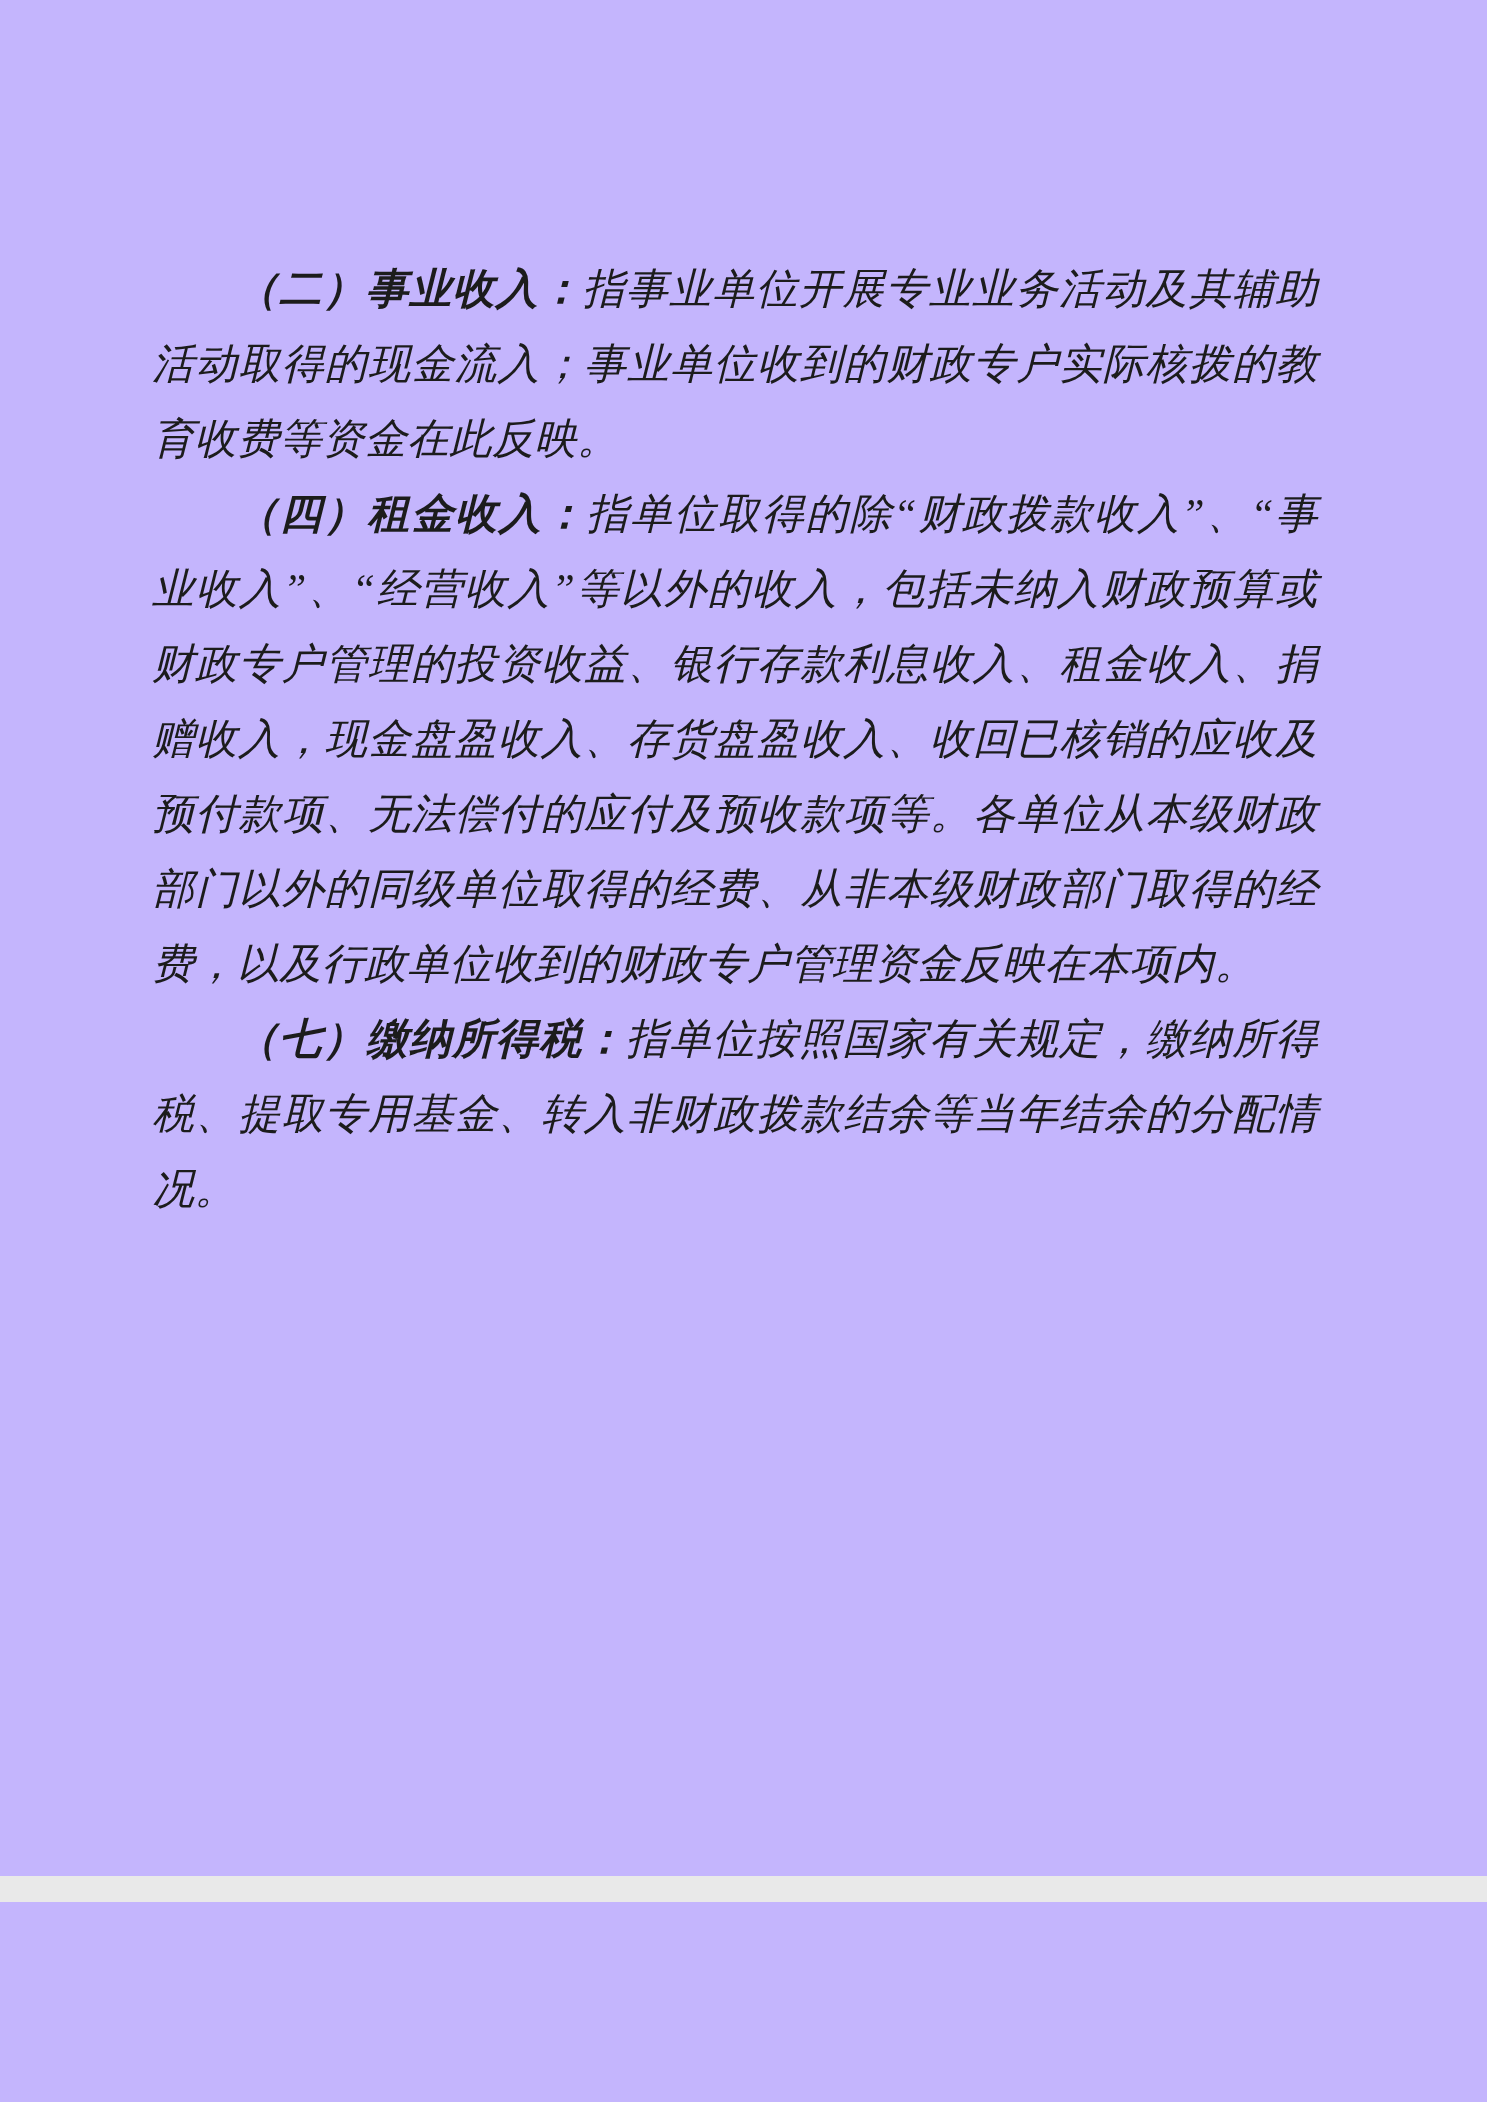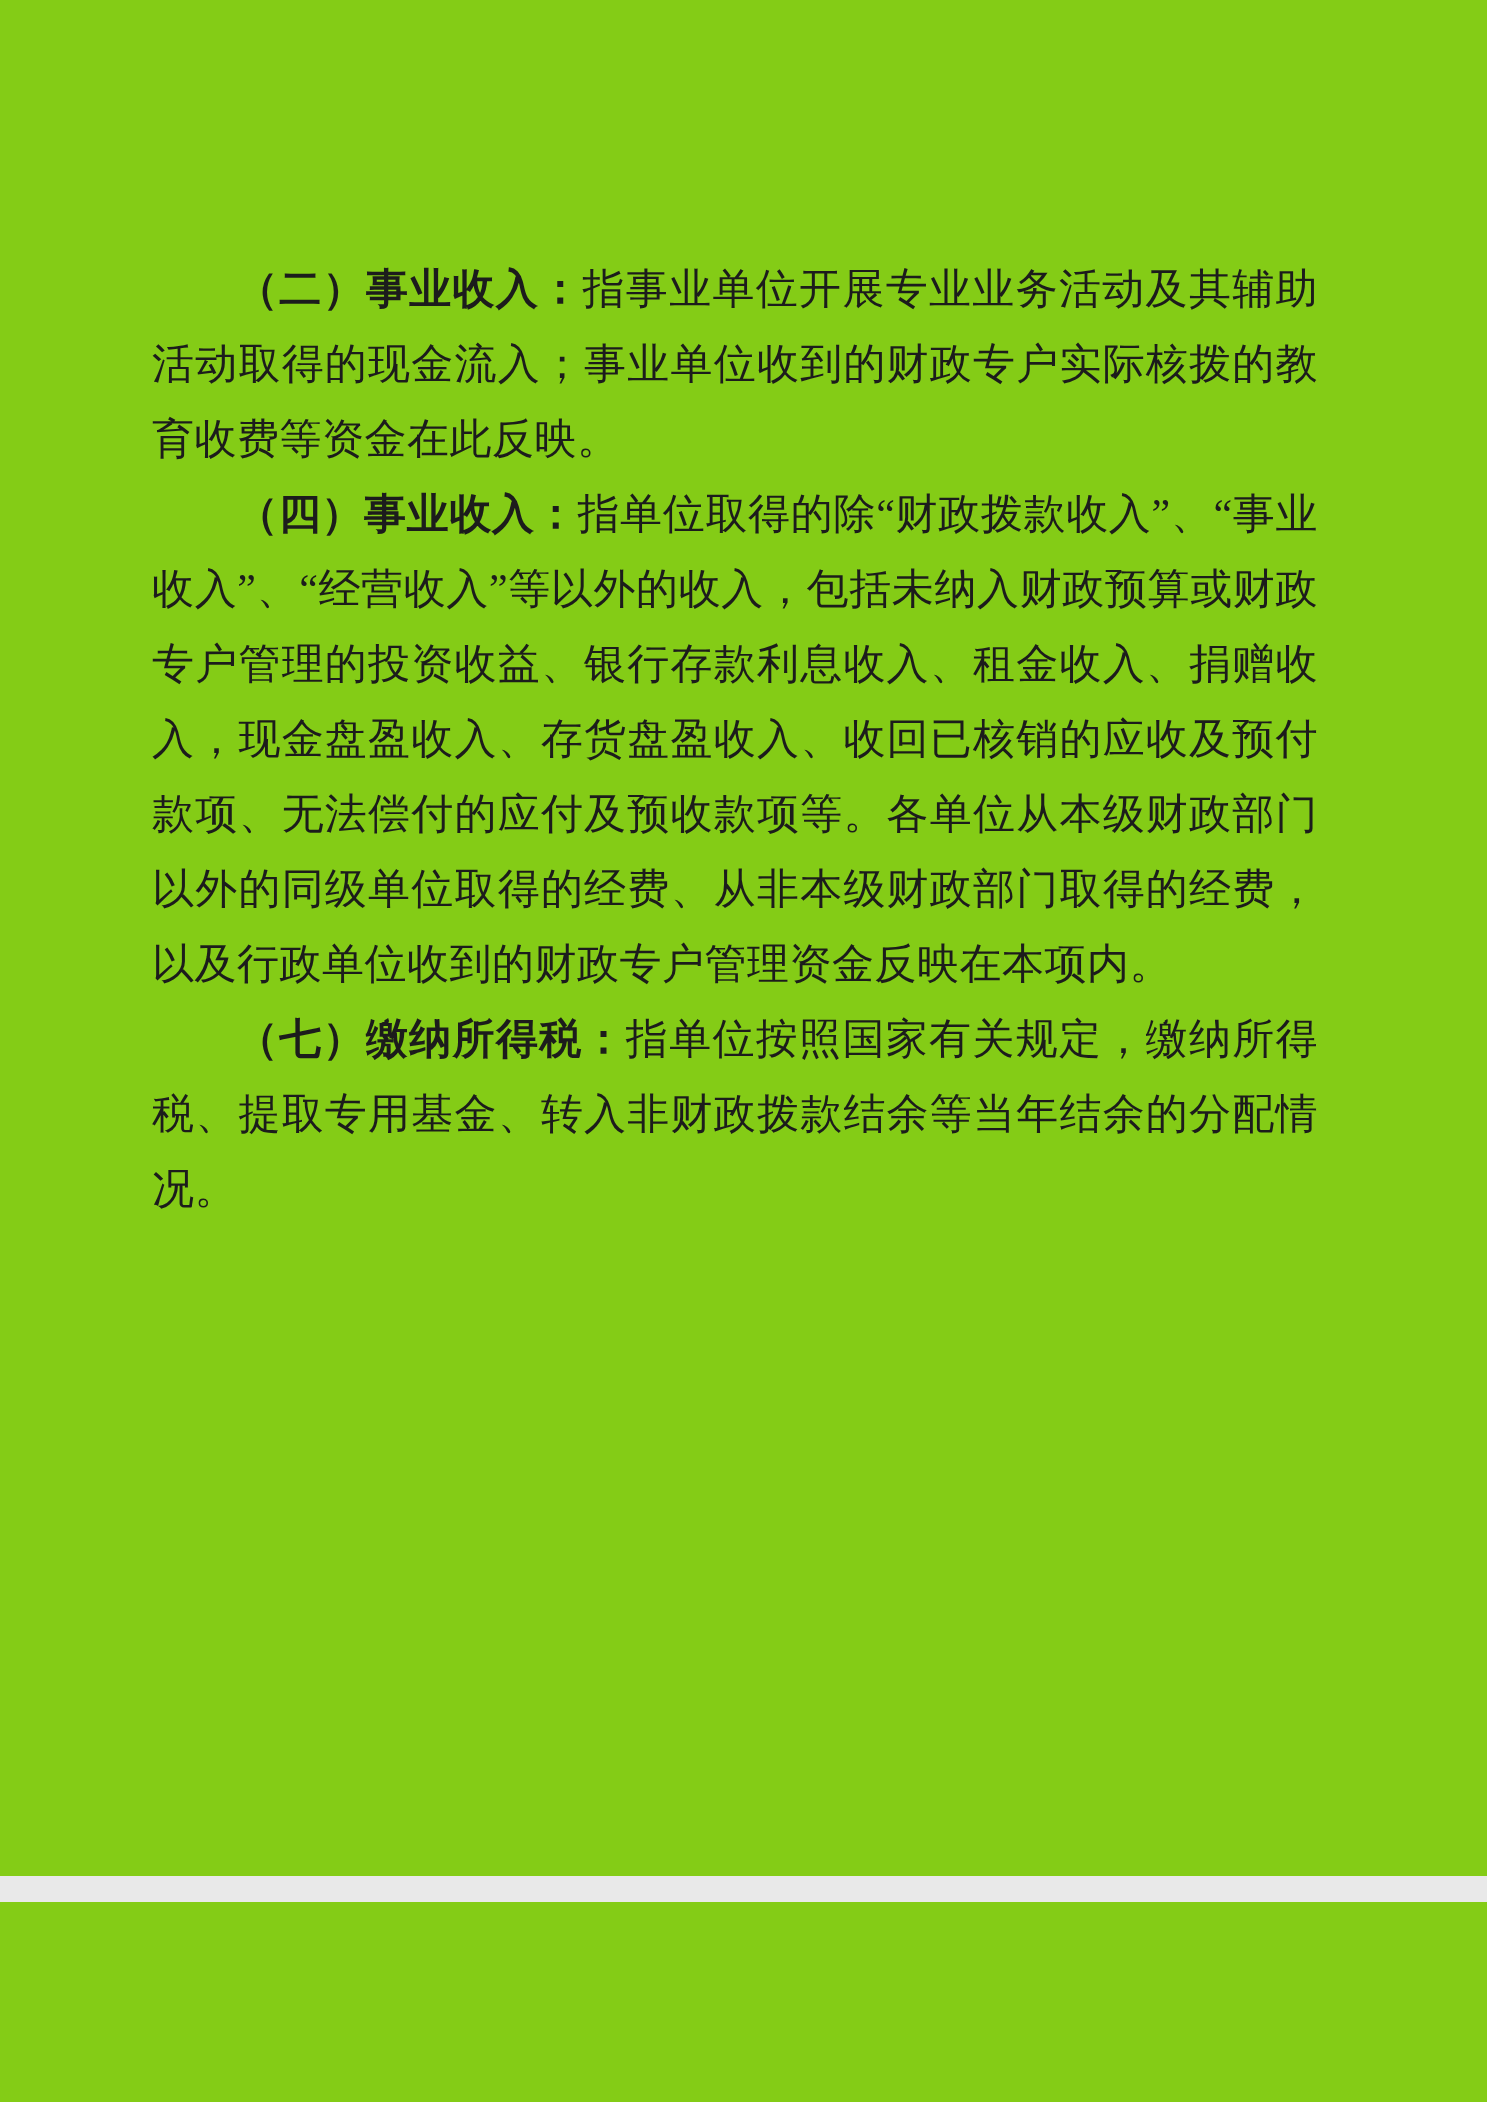--- a/index.html
+++ b/index.html
@@ -38,27 +38,27 @@
     position: absolute;
     left: 0;
     top: 1876px;
     width: 1487px;
     height: 26px;
   }
 </style>
 </head>
 <body>
 
-<div class="page" style="background: #84cc16;">
+<div class="page" style="background: #c4b5fd; font-style: italic;">
   <div class="content" style="color: rgb(28, 28, 28);">
 
     <p class="para"><span class="head">（二）事业收入：</span><span class="body-text">指事业单位开展专业业务活动及其辅助活动取得的现金流入；事业单位收到的财政专户实际核拨的教育收费等资金在此反映。</span></p>
 
 
-    <p class="para"><span class="head">（四）事业收入：</span><span class="body-text">指单位取得的除“财政拨款收入”、“事业收入”、“经营收入”等以外的收入，包括未纳入财政预算或财政专户管理的投资收益、银行存款利息收入、租金收入、捐赠收入，现金盘盈收入、存货盘盈收入、收回已核销的应收及预付款项、无法偿付的应付及预收款项等。各单位从本级财政部门以外的同级单位取得的经费、从非本级财政部门取得的经费，以及行政单位收到的财政专户管理资金反映在本项内。</span></p>
+    <p class="para"><span class="head">（四）租金收入：</span><span class="body-text">指单位取得的除“财政拨款收入”、“事业收入”、“经营收入”等以外的收入，包括未纳入财政预算或财政专户管理的投资收益、银行存款利息收入、租金收入、捐赠收入，现金盘盈收入、存货盘盈收入、收回已核销的应收及预付款项、无法偿付的应付及预收款项等。各单位从本级财政部门以外的同级单位取得的经费、从非本级财政部门取得的经费，以及行政单位收到的财政专户管理资金反映在本项内。</span></p>
 
 
 
     <p class="para"><span class="head">（七）缴纳所得税：</span><span class="body-text">指单位按照国家有关规定，缴纳所得税、提取专用基金、转入非财政拨款结余等当年结余的分配情况。</span></p>
 
   </div>
 
   <div class="scan-band" style="background: rgb(233, 233, 233);"></div>
 </div>
 

